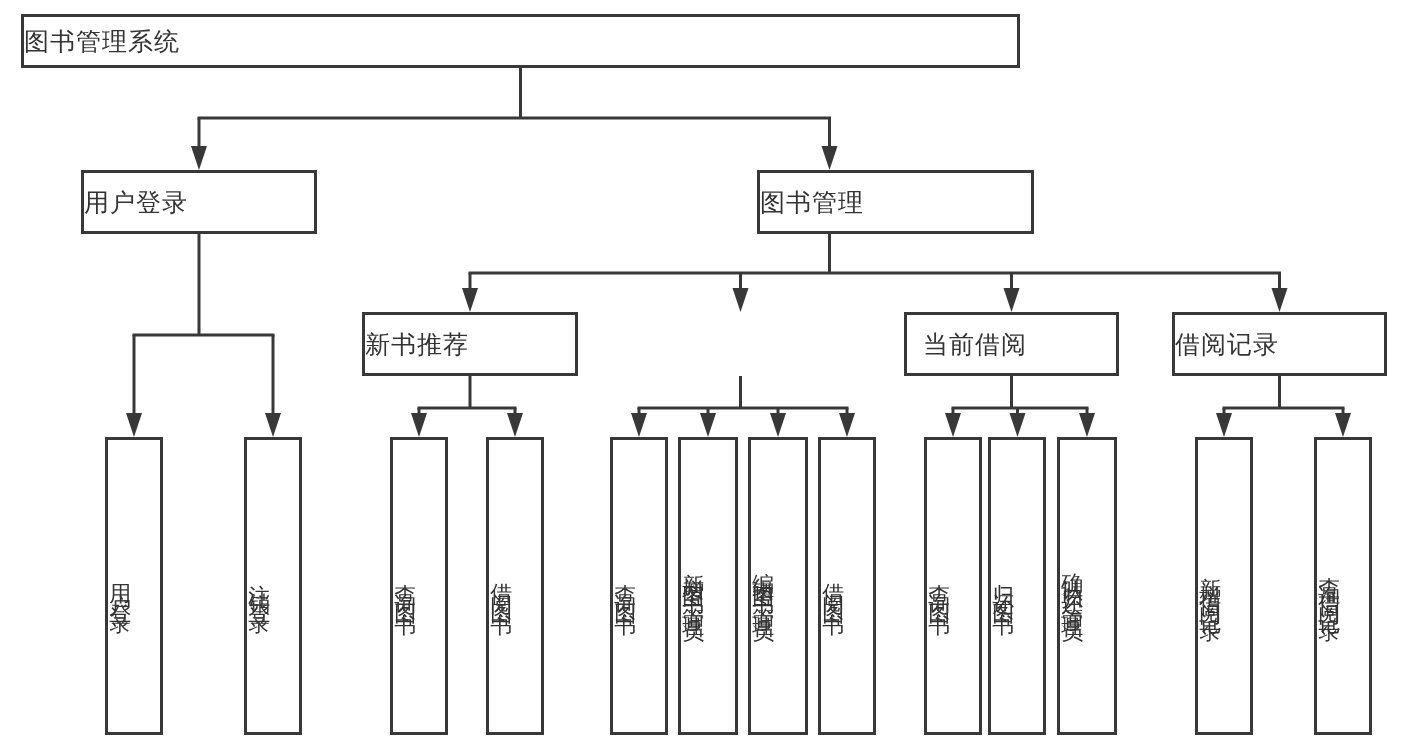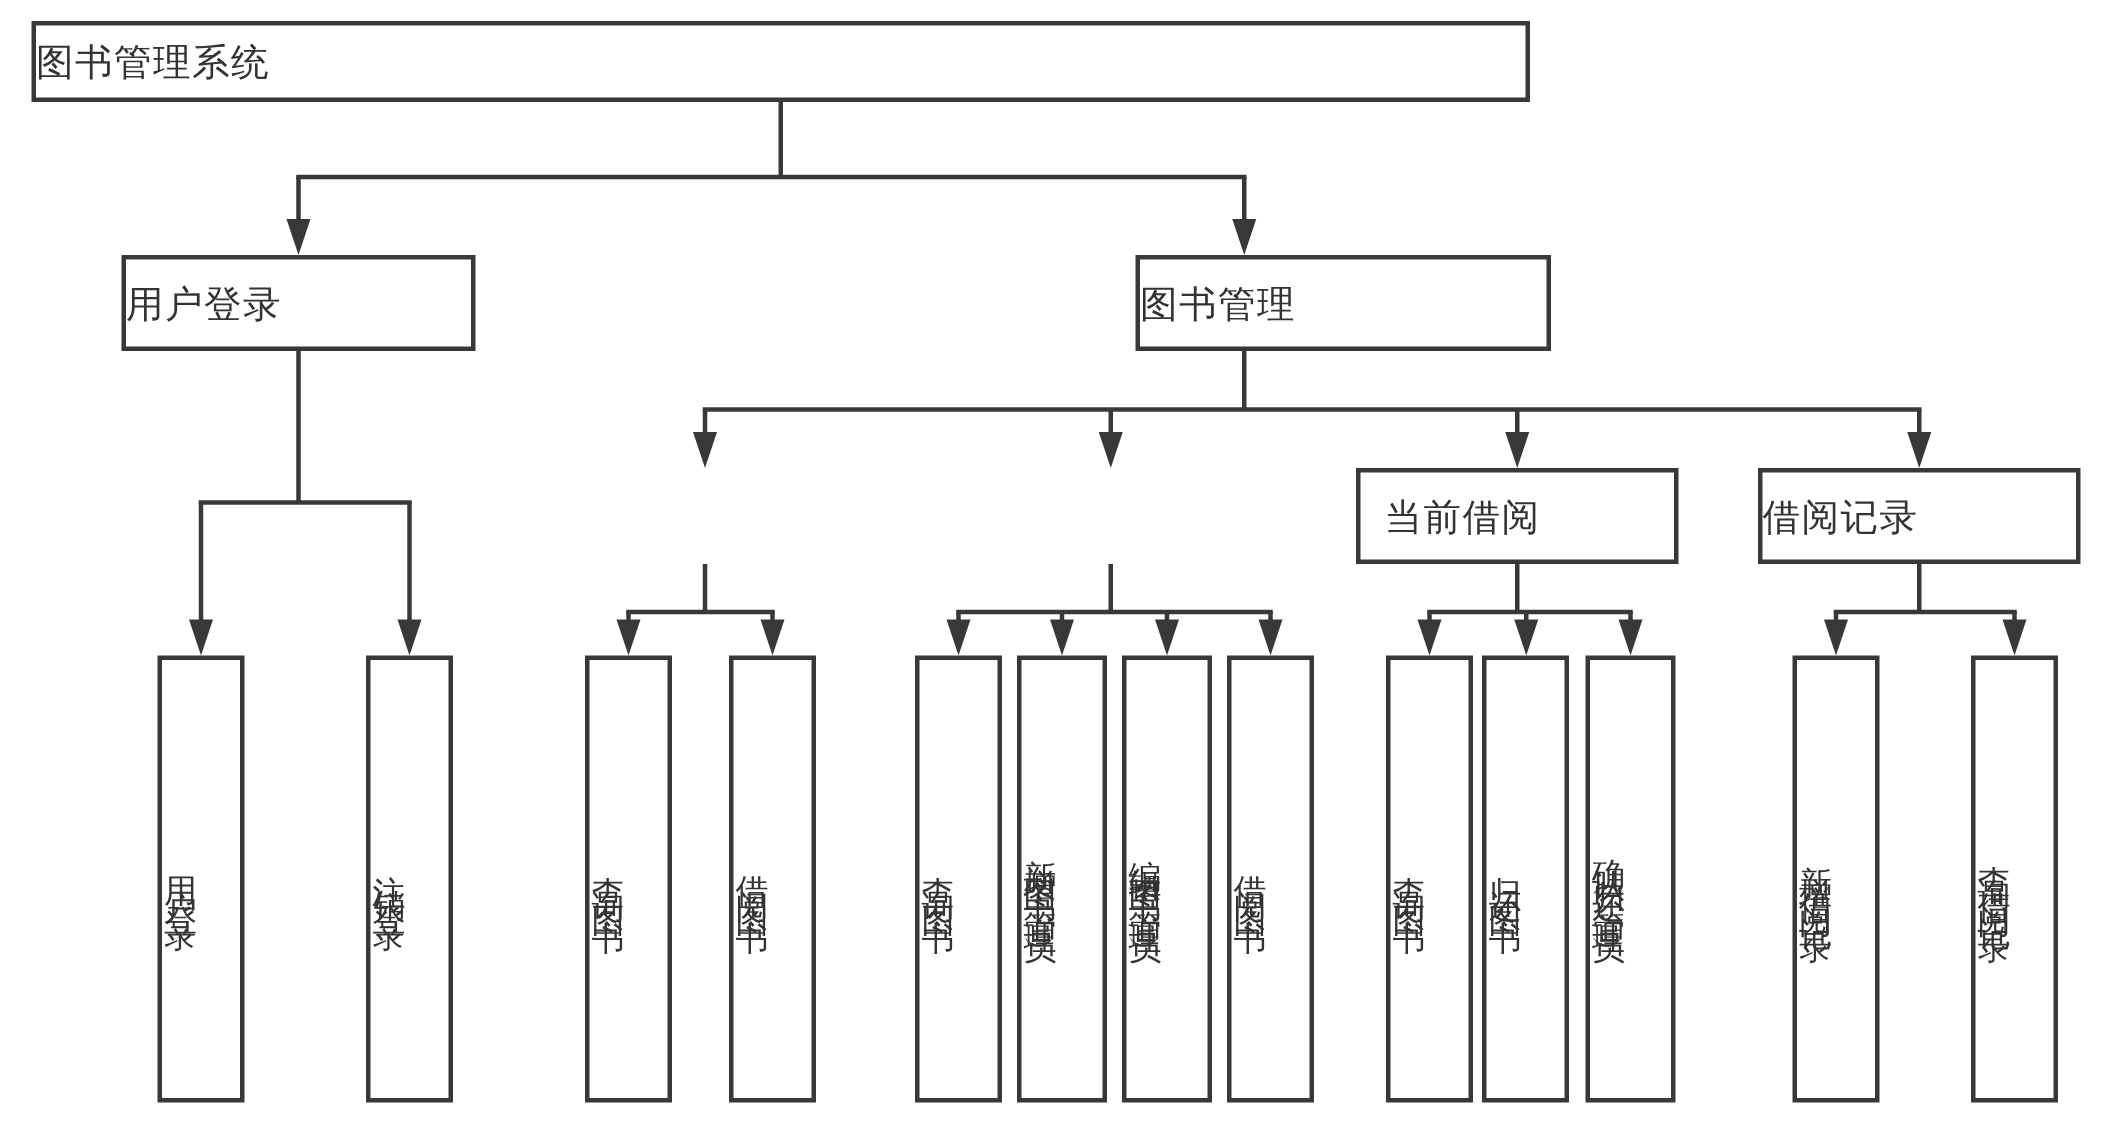--- a/index.html
+++ b/index.html
@@ -143,20 +143,23 @@
     <span class="hlabel">图书管理系统</span>
   </div>
 
   <div class="box" style="left:81px; top:170px; width:236px; height:64px;">
     <span class="hlabel">用户登录</span>
   </div>
   <div class="box" style="left:712px; top:170px; width:277px; height:64px;margin-left:45px;">
     <span class="hlabel">图书管理</span>
   </div>
 
+  <div class="box" style="left:362px; top:312px; width:216px; height:64px;">
+    <span class="hlabel">新书推荐</span>
+  </div>
   <div class="box" style="left:904px; top:312px; width:215px; height:64px;padding-left:16px;">
     <span class="hlabel">当前借阅</span>
   </div>
   <div class="box" style="left:1172px; top:312px; width:215px; height:64px;">
     <span class="hlabel">借阅记录</span>
   </div>
 
   <div class="box" style="left:105px; top:437px; width:58px; height:298px;">
     <span class="vlabel">用户登录</span>
   </div>

